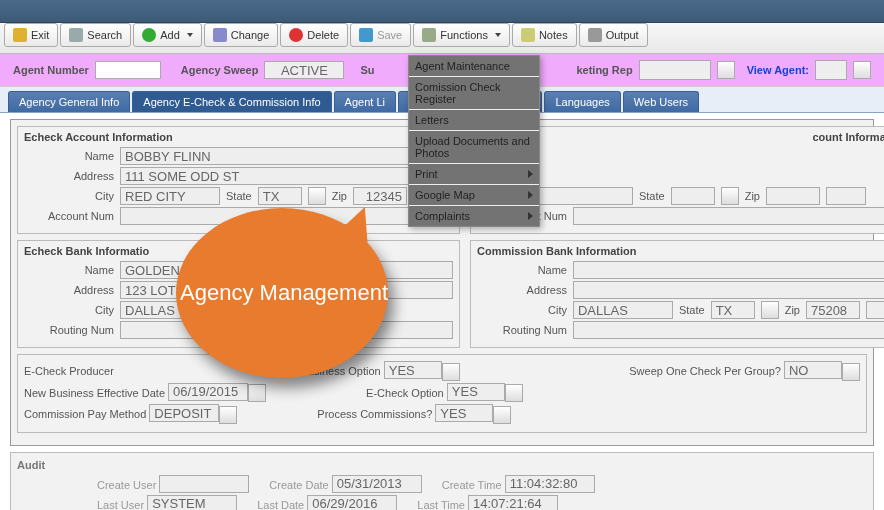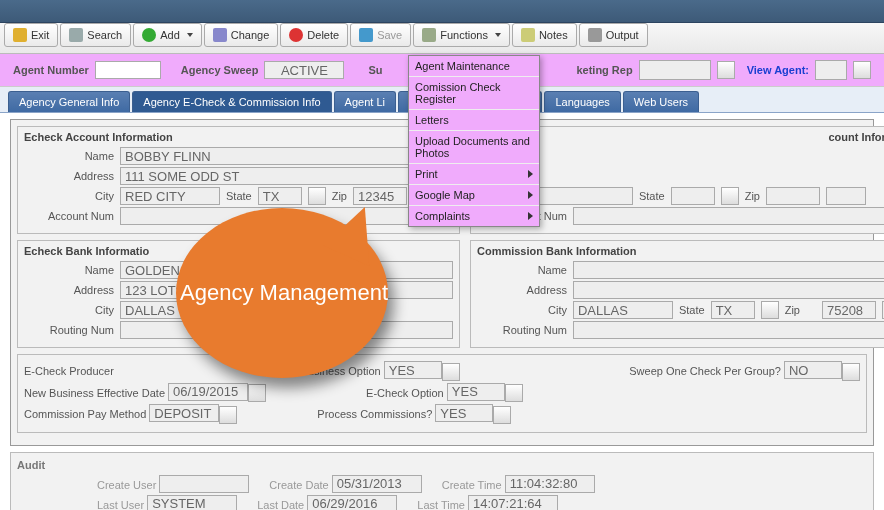--- a/index.html
+++ b/index.html
@@ -18,21 +18,21 @@
 .tabs{display:flex;gap:2px;padding:4px 8px 0;background:#e7eef7;border-bottom:1px solid #8aa4c8}
 .tab{background:linear-gradient(#5a7fb2,#3f6aa3);color:#fff;padding:4px 10px;border-radius:3px 3px 0 0;border:1px solid #3b5f90;border-bottom:none;cursor:pointer;white-space:nowrap}
 .tab.active{background:#2f5a92}
 .panel{margin:6px 10px;border:1px solid #999;background:#f2f2f2;padding:6px;position:relative}
 .group{border:1px solid #bbb;background:#f2f2f2;margin-bottom:6px;padding:4px 6px 6px}
 .group .gtitle{font-weight:bold;color:#444;margin-bottom:4px}
 .row{display:flex;align-items:center;gap:6px;margin:2px 0}
 .row .flbl{width:90px;text-align:right;color:#555}
 .cols{display:flex;gap:10px}
 .col{flex:1}
-.drop{position:absolute;left:408px;top:55px;width:130px;background:#f0abfc;border:1px solid #888;box-shadow:2px 2px 6px rgba(0,0,0,.3);z-index:20}
+.drop{position:absolute;left:408px;top:55px;width:130px;background:#737373;border:1px solid #888;box-shadow:2px 2px 6px rgba(0,0,0,.3);z-index:20}
 .drop .mi{padding:4px 6px;border-bottom:1px solid #eee;cursor:pointer;display:flex;justify-content:space-between;align-items:center;font-size:11px;color:#222}
 .drop .mi:last-child{border-bottom:none}
 .drop .mi .sub{width:0;height:0;border-top:4px solid transparent;border-bottom:4px solid transparent;border-left:5px solid #333}
 .callout{position:absolute;left:176px;top:208px;width:212px;height:170px;border-radius:50%;background:#e87b2e;color:#fff;display:flex;align-items:center;justify-content:flex-end;text-align:center;font-size:22px;line-height:1.25;box-shadow:6px 10px 14px rgba(0,0,0,.45);z-index:30}
 .callout::after{content:"";position:absolute;top:-2px;right:6px;width:0;height:0;border-left:22px solid transparent;border-right:28px solid transparent;border-bottom:52px solid #e87b2e;transform:rotate(24deg)}
 .audit{margin:6px 10px;border:1px solid #bbb;background:#f2f2f2;padding:6px}
 .audit .gtitle{font-weight:bold;color:#777;margin-bottom:4px}
 .icn{width:14px;height:14px;display:inline-block;border-radius:2px}
 .icn.exit{background:#e0b030}
 .icn.search{background:#9aa}
@@ -93,21 +93,21 @@
         <span class="icn output"></span>
         <span>Output</span>
       </div>
  </div>
 
  <div class="filterbar">
   <span class="lbl">Agent Number</span>
   <input class="txt" style="width: 56px;" value="">
   <span class="lbl" style="margin-left:14px">Agency Sweep</span>
   <input class="txt ro" style="width: 70px; text-align: center;" value="ACTIVE">
-  <span class="lbl" style="margin-left:18px">Su</span>
+  <span class="lbl" style="margin-left:10px">Su</span>
   <span style="flex:1"></span>
   <span class="lbl">keting Rep</span>
   <span class="ddl"></span>
       <span class="ddlarrow"></span>
   <span class="viewagent">View Agent:</span>
   <span class="ddl" style="width:30px"></span>
       <span class="ddlarrow"></span>
  </div>
 
  <div class="tabs">
@@ -133,21 +133,21 @@
               <span class="flbl">Address</span>
               <input class="txt ro" style="flex: 1 1 0%;" value="111 SOME ODD ST">
             </div>
      <div class="row">
               <span class="flbl">City</span>
               <input class="txt ro" style="width: 90px;" value="RED CITY">
               <span class="flbl" style="width:auto">State</span>
               <input class="txt ro statebox" value="TX" style="">
               <span class="ddlarrow"></span>
               <span class="flbl" style="width:auto">Zip</span>
-              <input class="txt ro" style="width: 44px;" value="12345">
+              <input class="txt ro" style="width: 44px; text-align: right;" value="12345">
               <input class="txt ro tiny" style="">
             </div>
      <div class="row">
               <span class="flbl">Account Num</span>
               <input class="txt ro" style="flex: 1 1 0%;">
             </div>
     </div>
     <div class="group">
      <div class="gtitle">Echeck Bank Informatio</div>
      <div class="row">
@@ -198,21 +198,21 @@
               <span class="flbl">Address</span>
               <input class="txt ro" style="flex: 1 1 0%;">
             </div>
      <div class="row">
               <span class="flbl">City</span>
               <input class="txt ro" style="width: 90px;" value="DALLAS">
               <span class="flbl" style="width:auto">State</span>
               <input class="txt ro statebox" value="TX" style="">
               <span class="ddlarrow"></span>
               <span class="flbl" style="width:auto">Zip</span>
-              <input class="txt ro" style="width: 44px; margin-left: 16px;" value="75208">
+              <input class="txt ro" style="width: 44px;" value="75208">
               <input class="txt ro tiny" style="">
             </div>
      <div class="row">
               <span class="flbl">Routing Num</span>
               <input class="txt ro" style="flex: 1 1 0%;">
             </div>
     </div>
    </div>
   </div>
 

